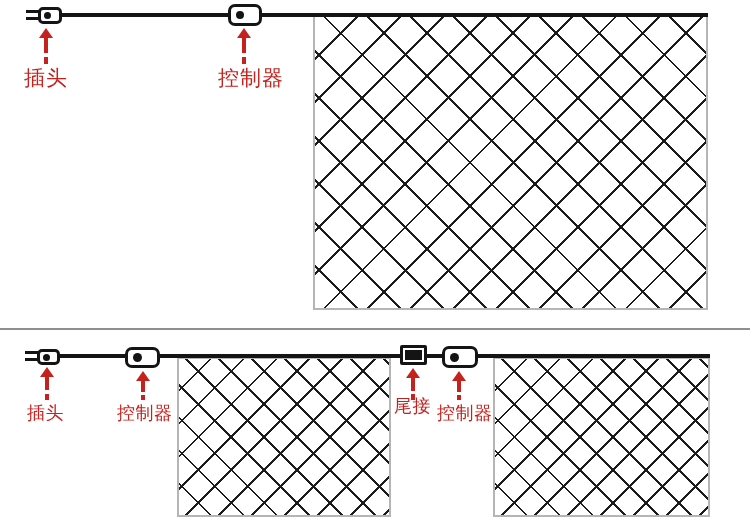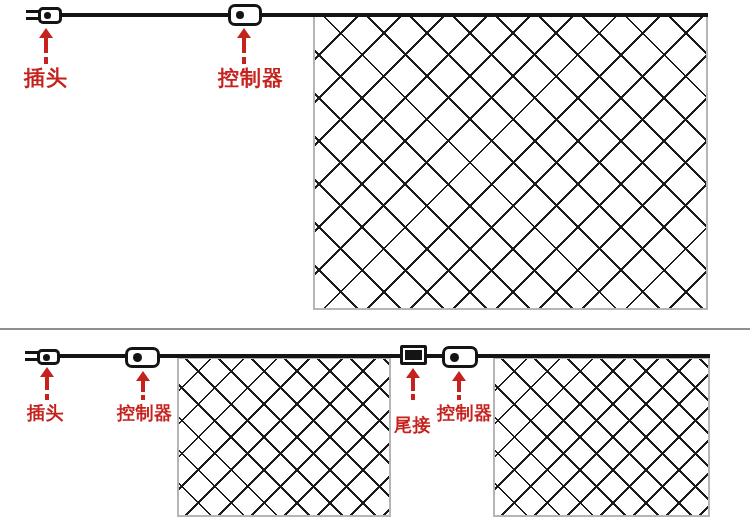--- a/index.html
+++ b/index.html
@@ -50,21 +50,21 @@
   }
   .arrow-stem{
     width:4px;flex:1;
     background:linear-gradient(to bottom,
       var(--red) 0%, var(--red) 58%,
       transparent 58%, transparent 72%,
       var(--red) 72%, var(--red) 100%);
   }
   
   .label{
-    position:absolute;color:var(--red);font-weight:bold;z-index:4;
+    position:absolute;color:var(--red);font-weight:normal;z-index:4;
     white-space:nowrap;line-height:1.1;
   }
   .label.lg{font-size:21px;letter-spacing:1px;}
   .label.sm{font-size:18px;letter-spacing:0.5px;}
   .divider{position:absolute;left:0;width:750px;height:2px;background:#8f8f8f;z-index:1;}
 </style>
 </head>
 <body>
 
 <div>
@@ -135,15 +135,15 @@
     <div class="arrow-head"></div>
     <div class="arrow-stem"></div>
   </div>
   <div class="arrow" style="left:451px;top:371px;height:29px;">
     <div class="arrow-head"></div>
     <div class="arrow-stem"></div>
   </div>
 
   <div class="label sm" style="left:27px;top:404px;">插头</div>
   <div class="label sm" style="left:117px;top:404px;">控制器</div>
-  <div class="label sm" style="left:394px;top:416px;">尾接</div>
+  <div class="label sm" style="left:394px;top:397px;">尾接</div>
   <div class="label sm" style="left:437px;top:404px;">控制器</div>
 </div>
 
 </body></html>

